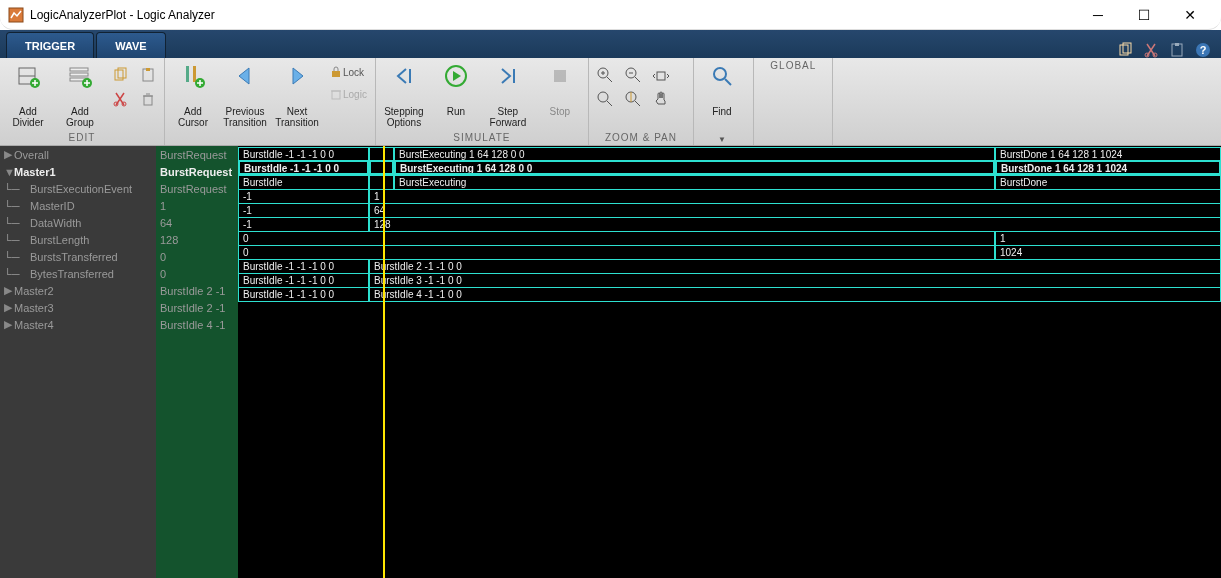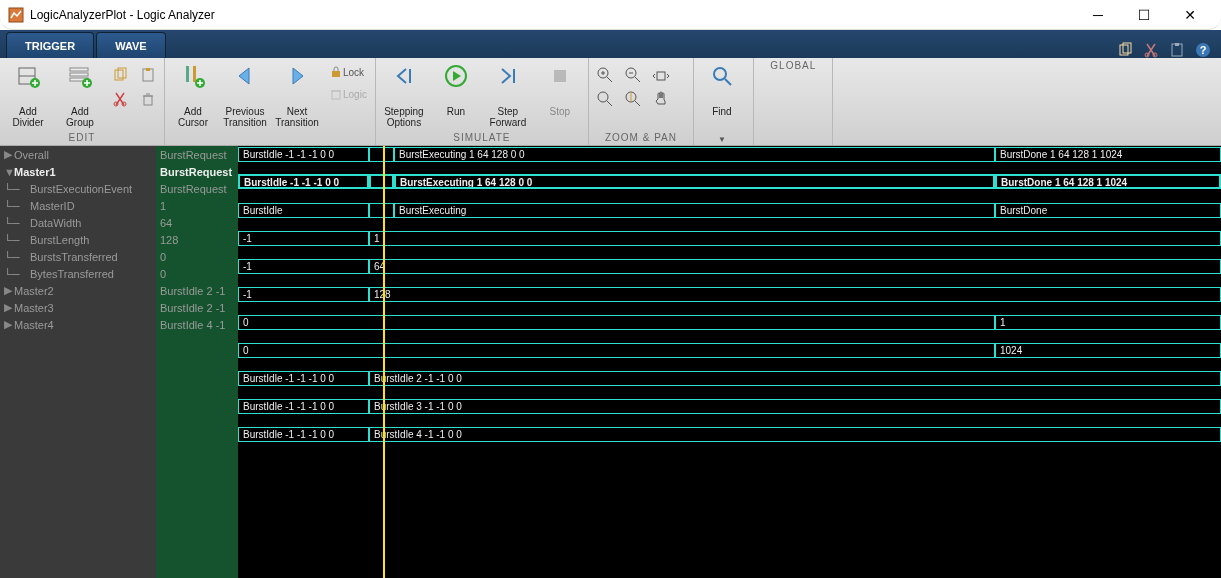--- a/index.html
+++ b/index.html
@@ -40,21 +40,21 @@
 .sigtree .row { height: 17px; display: flex; align-items: center; padding-left: 4px; }
 .sigtree .row .arrow { width: 10px; color: #888; }
 .sigtree .row .name.bold { color: #eee; font-weight: 700; }
 .sigtree .row .indent { display:inline-block; width: 26px; }
 
 .sigvals { width: 82px; background: #14532d; color: #9a9a9a; font-size: 11px; }
 .sigvals .row { height: 17px; display: flex; align-items: center; padding-left: 4px; }
 .sigvals .row .name.bold { color: #eee; font-weight: 700; }
 
 .wavearea { flex: 1; background: #000; position: relative; overflow: hidden; }
-.wrow { height: 28px; position: relative; }
+.wrow { height: 14px; position: relative; }
 .seg { position: absolute; top: 1px; height: 15px; border: 1px solid #2de0d0; background: #000; color: #eee; font-size: 10px; line-height: 13px; padding: 0 4px; white-space: nowrap; overflow: hidden; }
 .seg.bold { font-weight: 700; border-width: 2px; top:0; }
 .cursor-line { position: absolute; top: 0; bottom: 0; width: 2px; background: #ffe600; z-index: 5; }
 .axis { position: absolute; left: 0; right: 0; bottom: 76px; height: 16px; color: #bbb; font-size: 10px; }
 .axis .tick { position: absolute; transform: translateX(-50%); }
 
 svg { display: block; }
 </style>
 </head>
 <body>

